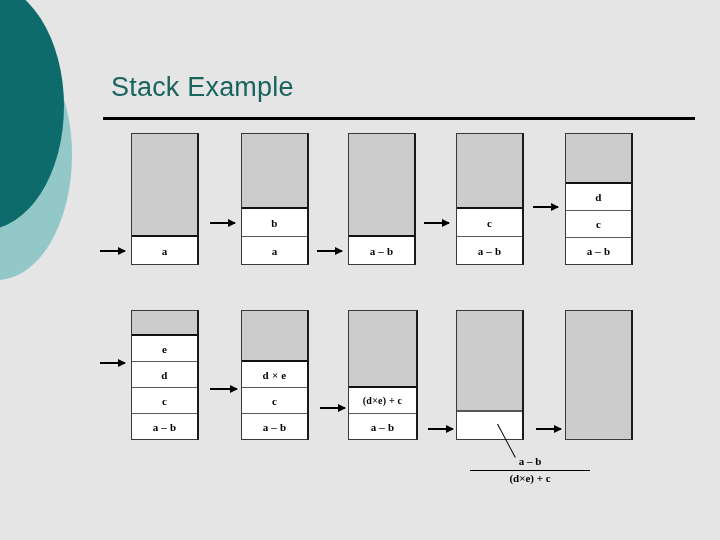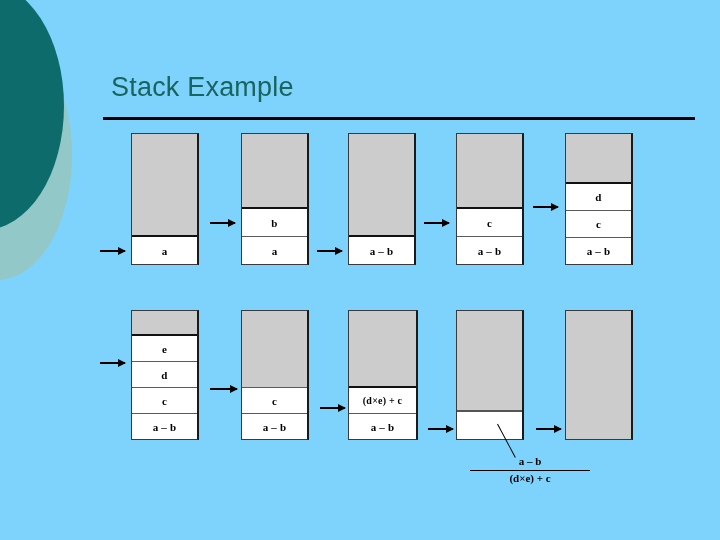--- a/index.html
+++ b/index.html
@@ -10,21 +10,21 @@
     width: 720px;
     height: 540px;
     background: #ffffff;
     font-family: "Liberation Sans", sans-serif;
     overflow: hidden;
   }
   #slide {
     position: relative;
     width: 720px;
     height: 540px;
-    background: #7dd3fc;
+    background: #e5e5e5;
     overflow: hidden;
   }
 
   
   .blob {
     position: absolute;
     border-radius: 50%;
   }
   .blob-light {
     left: -78px;
@@ -219,20 +219,21 @@
       <div class="cell top-cell" style="height:25px;">e</div>
       <div class="cell" style="height:25px;">d</div>
       <div class="cell" style="height:25px;">c</div>
       <div class="cell" style="height:25px;">a – b</div>
     </div>
 
     <div class="arrow" style="left:210px; top:388px; width:27px;"></div>
 
     <div class="stack" style="left:241px; top:310px; width:68px; height:130px;">
       <div class="fill"></div>
+      <div class="cell top-cell" style="height:25px;">d × e</div>
       <div class="cell" style="height:25px;">c</div>
       <div class="cell" style="height:25px;">a – b</div>
     </div>
 
     <div class="arrow" style="left:320px; top:407px; width:25px;"></div>
 
     <div class="stack" style="left:348px; top:310px; width:70px; height:130px;">
       <div class="fill"></div>
       <div class="cell top-cell small" style="height:25px;">(d×e) + c</div>
       <div class="cell" style="height:25px;">a – b</div>

